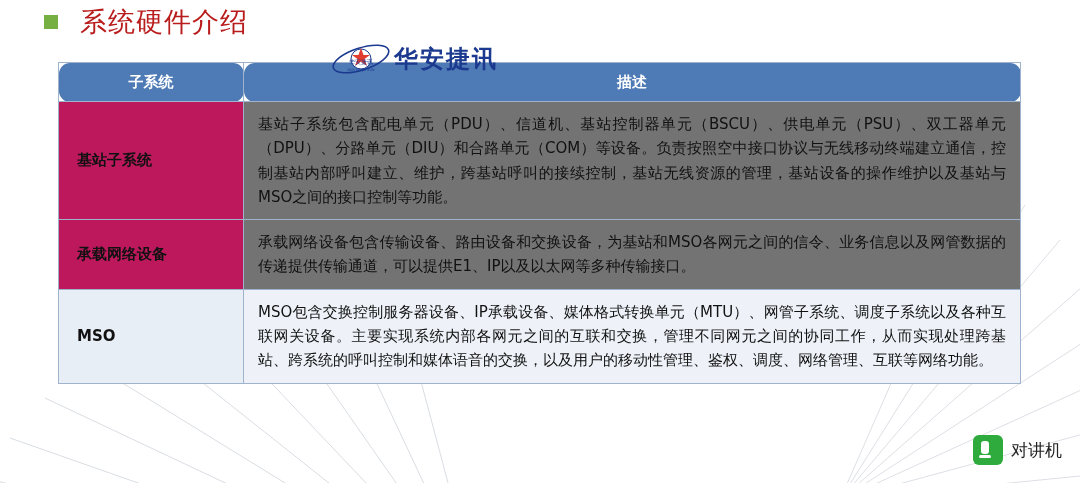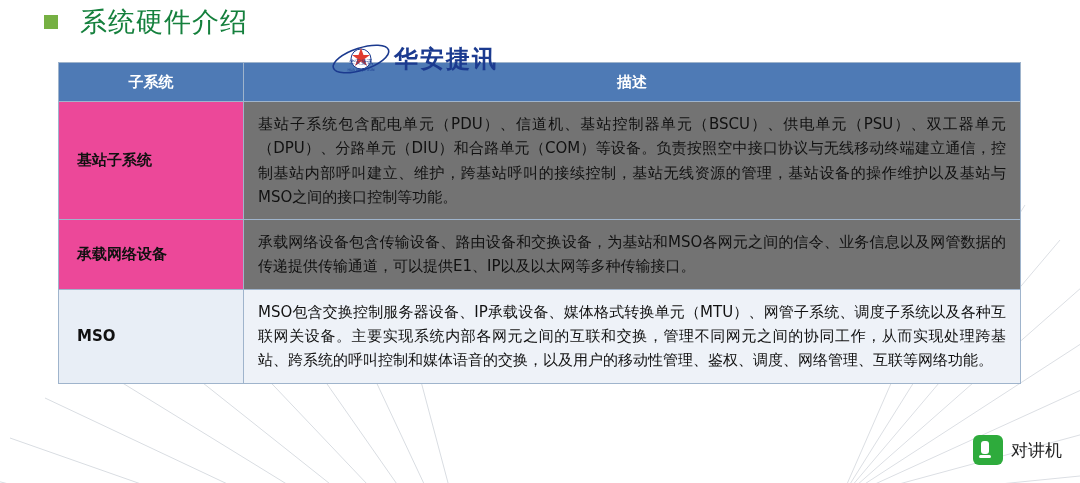--- a/index.html
+++ b/index.html
@@ -46,21 +46,21 @@
   }
   .title-bullet {
     width: 14px;
     height: 14px;
     background: #76b043;
     margin-right: 22px;
     flex: none;
   }
   .title-text {
     font-size: 27px;
-    color: #15803d;
+    color: #b91c1c;
     letter-spacing: 1px;
     font-family: "DejaVu Sans", "Liberation Sans", sans-serif;
   }
 
   
   .logo-wrap {
     position: absolute;
     left: 330px;
     top: 40px;
     z-index: 5;
@@ -100,24 +100,25 @@
     vertical-align: middle;
   }
   thead th {
     background: #4e7ab5;
     color: #ffffff;
     font-size: 15px;
     font-weight: bold;
     height: 36px;
     text-align: center;
     font-family: "DejaVu Sans", "Liberation Sans", sans-serif;
+    border-radius: 11px;
   }
   .col-sub { width: 185px; }
   td.sub {
-    background: #ec4899;
+    background: #be185d;
     color: #111111;
     font-size: 15px;
     font-weight: bold;
     padding: 8px 0 8px 18px;
     font-family: "DejaVu Sans", "Liberation Sans", sans-serif;
   }
   td.desc {
     background: #737373;
     color: #111111;
     font-size: 15px;

